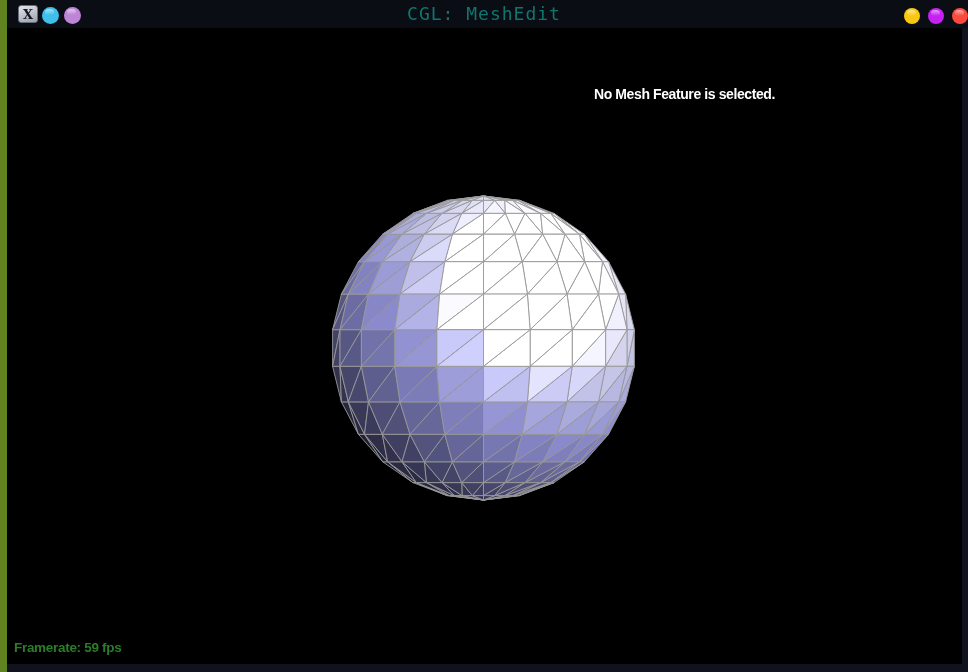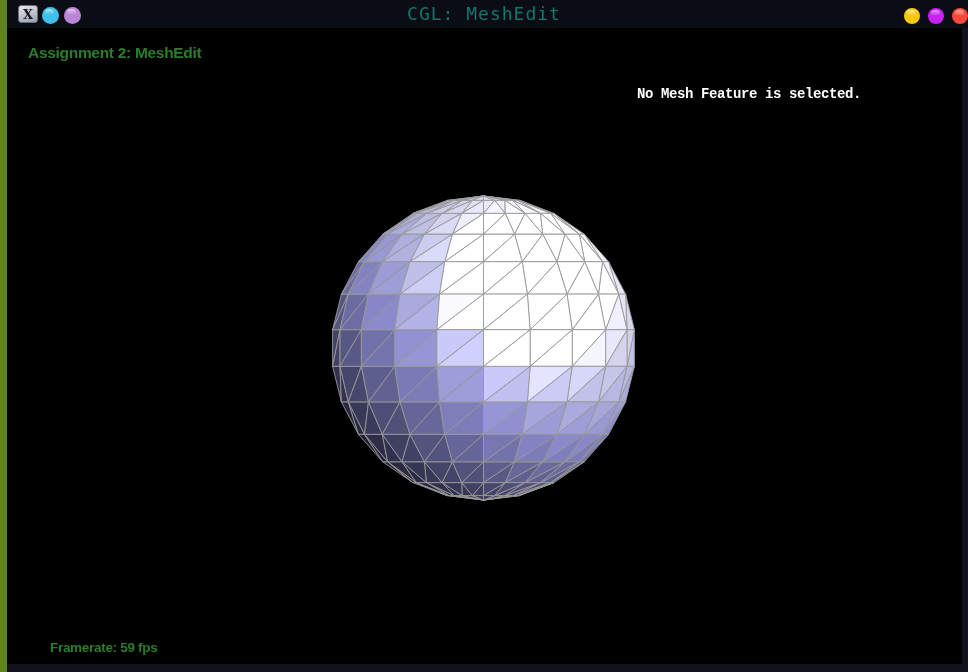--- a/index.html
+++ b/index.html
@@ -18,22 +18,22 @@
     background:linear-gradient(rgba(255,255,255,.55),rgba(255,255,255,0));}
   .dot.lg{width:17px;height:17px;top:7px;}
   .dot.sm{width:16px;height:16px;top:8px;}
   
   .edge-strip{position:absolute;left:0;top:0;width:7px;height:672px;background:#61831f;z-index:5;}
   
   .viewport{position:absolute;left:7px;top:28px;width:955px;height:636px;background:#000;}
   .viewport svg{position:absolute;left:0;top:0;}
   .hud{position:absolute;font-weight:bold;letter-spacing:-0.3px;white-space:nowrap;}
   .hud.assignment{left:21px;top:16px;font-size:15.5px;}
-  .hud.status{left:630px;top:58px;font-size:14px;letter-spacing:-0.4px;color:#ffffff;font-family:Liberation Mono, monospace;}
-  .hud.framerate{left:7px;top:612px;font-size:13.5px;margin-left:36px;}
+  .hud.status{left:587px;top:58px;font-size:14px;letter-spacing:-0.4px;color:#ffffff;}
+  .hud.framerate{left:7px;top:612px;font-size:13.5px;}
 </style>
 </head>
 <body>
 
 <div class="frame">
 
   <div class="titlebar">
     <div class="app-icon">
       <span>X</span>
     </div>
@@ -43,21 +43,20 @@
     <div class="title">CGL: MeshEdit</div>
 
     <span class="dot sm" style="left: 904px; background: rgb(249, 200, 18);"></span>
     <span class="dot sm" style="left: 928px; background: rgb(198, 33, 241);"></span>
     <span class="dot sm" style="left: 952px; background: rgb(249, 74, 61);"></span>
   </div>
 
   <div class="edge-strip"></div>
 
   <div class="viewport">
-    <div class="hud assignment" style="color: rgb(43, 125, 41);">Assignment 2: MeshEdit</div>
     <div class="hud status">No Mesh Feature is selected.</div>
 
     <svg id="mesh-svg" width="955" height="636">
       <g id="sphere-group">
           <polygon points="512.9,467.6 476.5,472.0 511.1,467.6" fill="rgb(55,55,86)" stroke="#9a9a9a" stroke-opacity="0.9" stroke-width="1" stroke-linejoin="round"></polygon>
           <polygon points="476.5,168.0 512.9,172.4 511.1,172.4" fill="rgb(222,222,241)" stroke="#9a9a9a" stroke-opacity="0.9" stroke-width="1" stroke-linejoin="round"></polygon>
           <polygon points="441.9,467.6 476.5,472.0 440.1,467.6" fill="rgb(38,38,62)" stroke="#9a9a9a" stroke-opacity="0.9" stroke-width="1" stroke-linejoin="round"></polygon>
           <polygon points="476.5,168.0 441.9,172.4 440.1,172.4" fill="rgb(198,198,231)" stroke="#9a9a9a" stroke-opacity="0.9" stroke-width="1" stroke-linejoin="round"></polygon>
           <polygon points="547.1,454.6 512.9,467.6 511.1,467.6" fill="rgb(66,66,102)" stroke="#9a9a9a" stroke-opacity="0.9" stroke-width="1" stroke-linejoin="round"></polygon>
           <polygon points="441.9,172.4 405.9,185.4 440.1,172.4" fill="rgb(183,183,225)" stroke="#9a9a9a" stroke-opacity="0.9" stroke-width="1" stroke-linejoin="round"></polygon>

